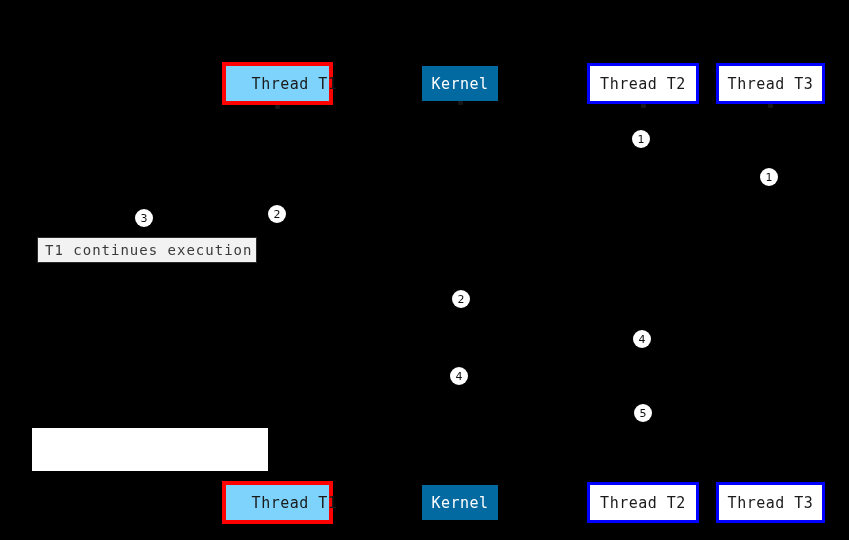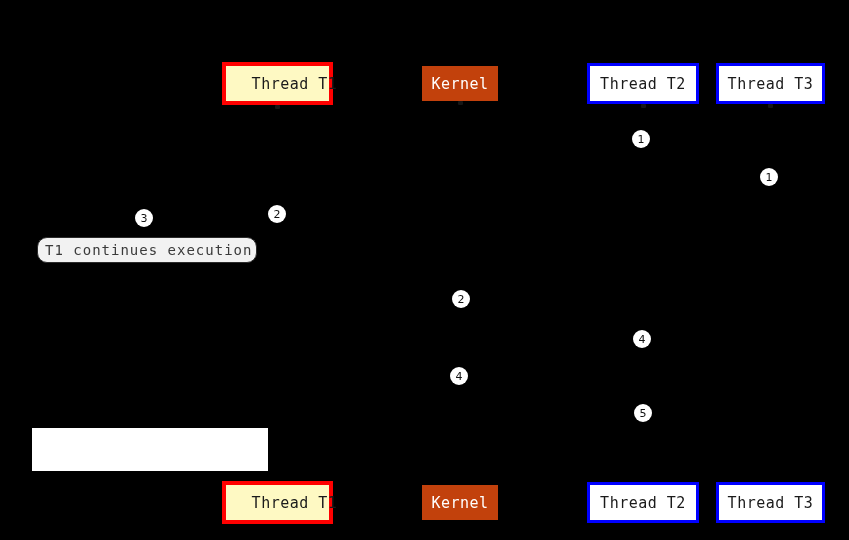--- a/index.html
+++ b/index.html
@@ -25,33 +25,33 @@
     justify-content: center;
     background: #ffffff;
     font-family: "DejaVu Sans Mono", monospace;
     font-size: 15px;
     letter-spacing: 0.5px;
     color: #1a1a1a;
     white-space: nowrap;
   }
   .participant.red-box {
     border: 4px solid #ff0000;
-    background: #fef9c3;
+    background: #7dd3fc;
     color: #1a1a1a;
     padding-left: 34px;
   }
   .participant.blue-box {
     border: 3px solid #0000ff;
     background: #ffffff;
     color: #1a1a1a;
     justify-content: center;
   }
   .participant.filled-blue {
     border: 0;
-    background: #c2410c;
+    background: #0369a1;
     color: #ffffff;
     align-items: center;
   }
 
   
   .lifeline {
     position: absolute;
     width: 1px;
     background: #000000;
   }
@@ -128,21 +128,21 @@
     </div>
     <div class="participant filled-blue" style="left: 422px; top: 485px; width: 76px; height: 35px;">
       <span>Kernel</span>
     </div>
     <div class="participant blue-box" style="left: 587px; top: 482px; width: 112px; height: 41px;">
       <span>Thread T2</span>
     </div>
     <div class="participant blue-box" style="left: 716px; top: 482px; width: 109px; height: 41px;">
       <span>Thread T3</span>
     </div>
-    <div class="note" style="left: 37px; top: 237px; width: 220px; height: 26px; border-radius: 10px;">
+    <div class="note" style="left: 37px; top: 237px; width: 220px; height: 26px;">
       <span>T1 continues execution</span>
     </div>
     <div class="note blank" style="left: 32px; top: 428px; width: 236px; height: 43px;">
       <span></span>
     </div>
     <div class="marker" style="left: 632px; top: 130px;">1</div>
     <div class="marker" style="left: 760px; top: 168px;">1</div>
     <div class="marker" style="left: 135px; top: 209px;">3</div>
     <div class="marker" style="left: 268px; top: 205px;">2</div>
     <div class="marker" style="left: 452px; top: 290px;">2</div>

